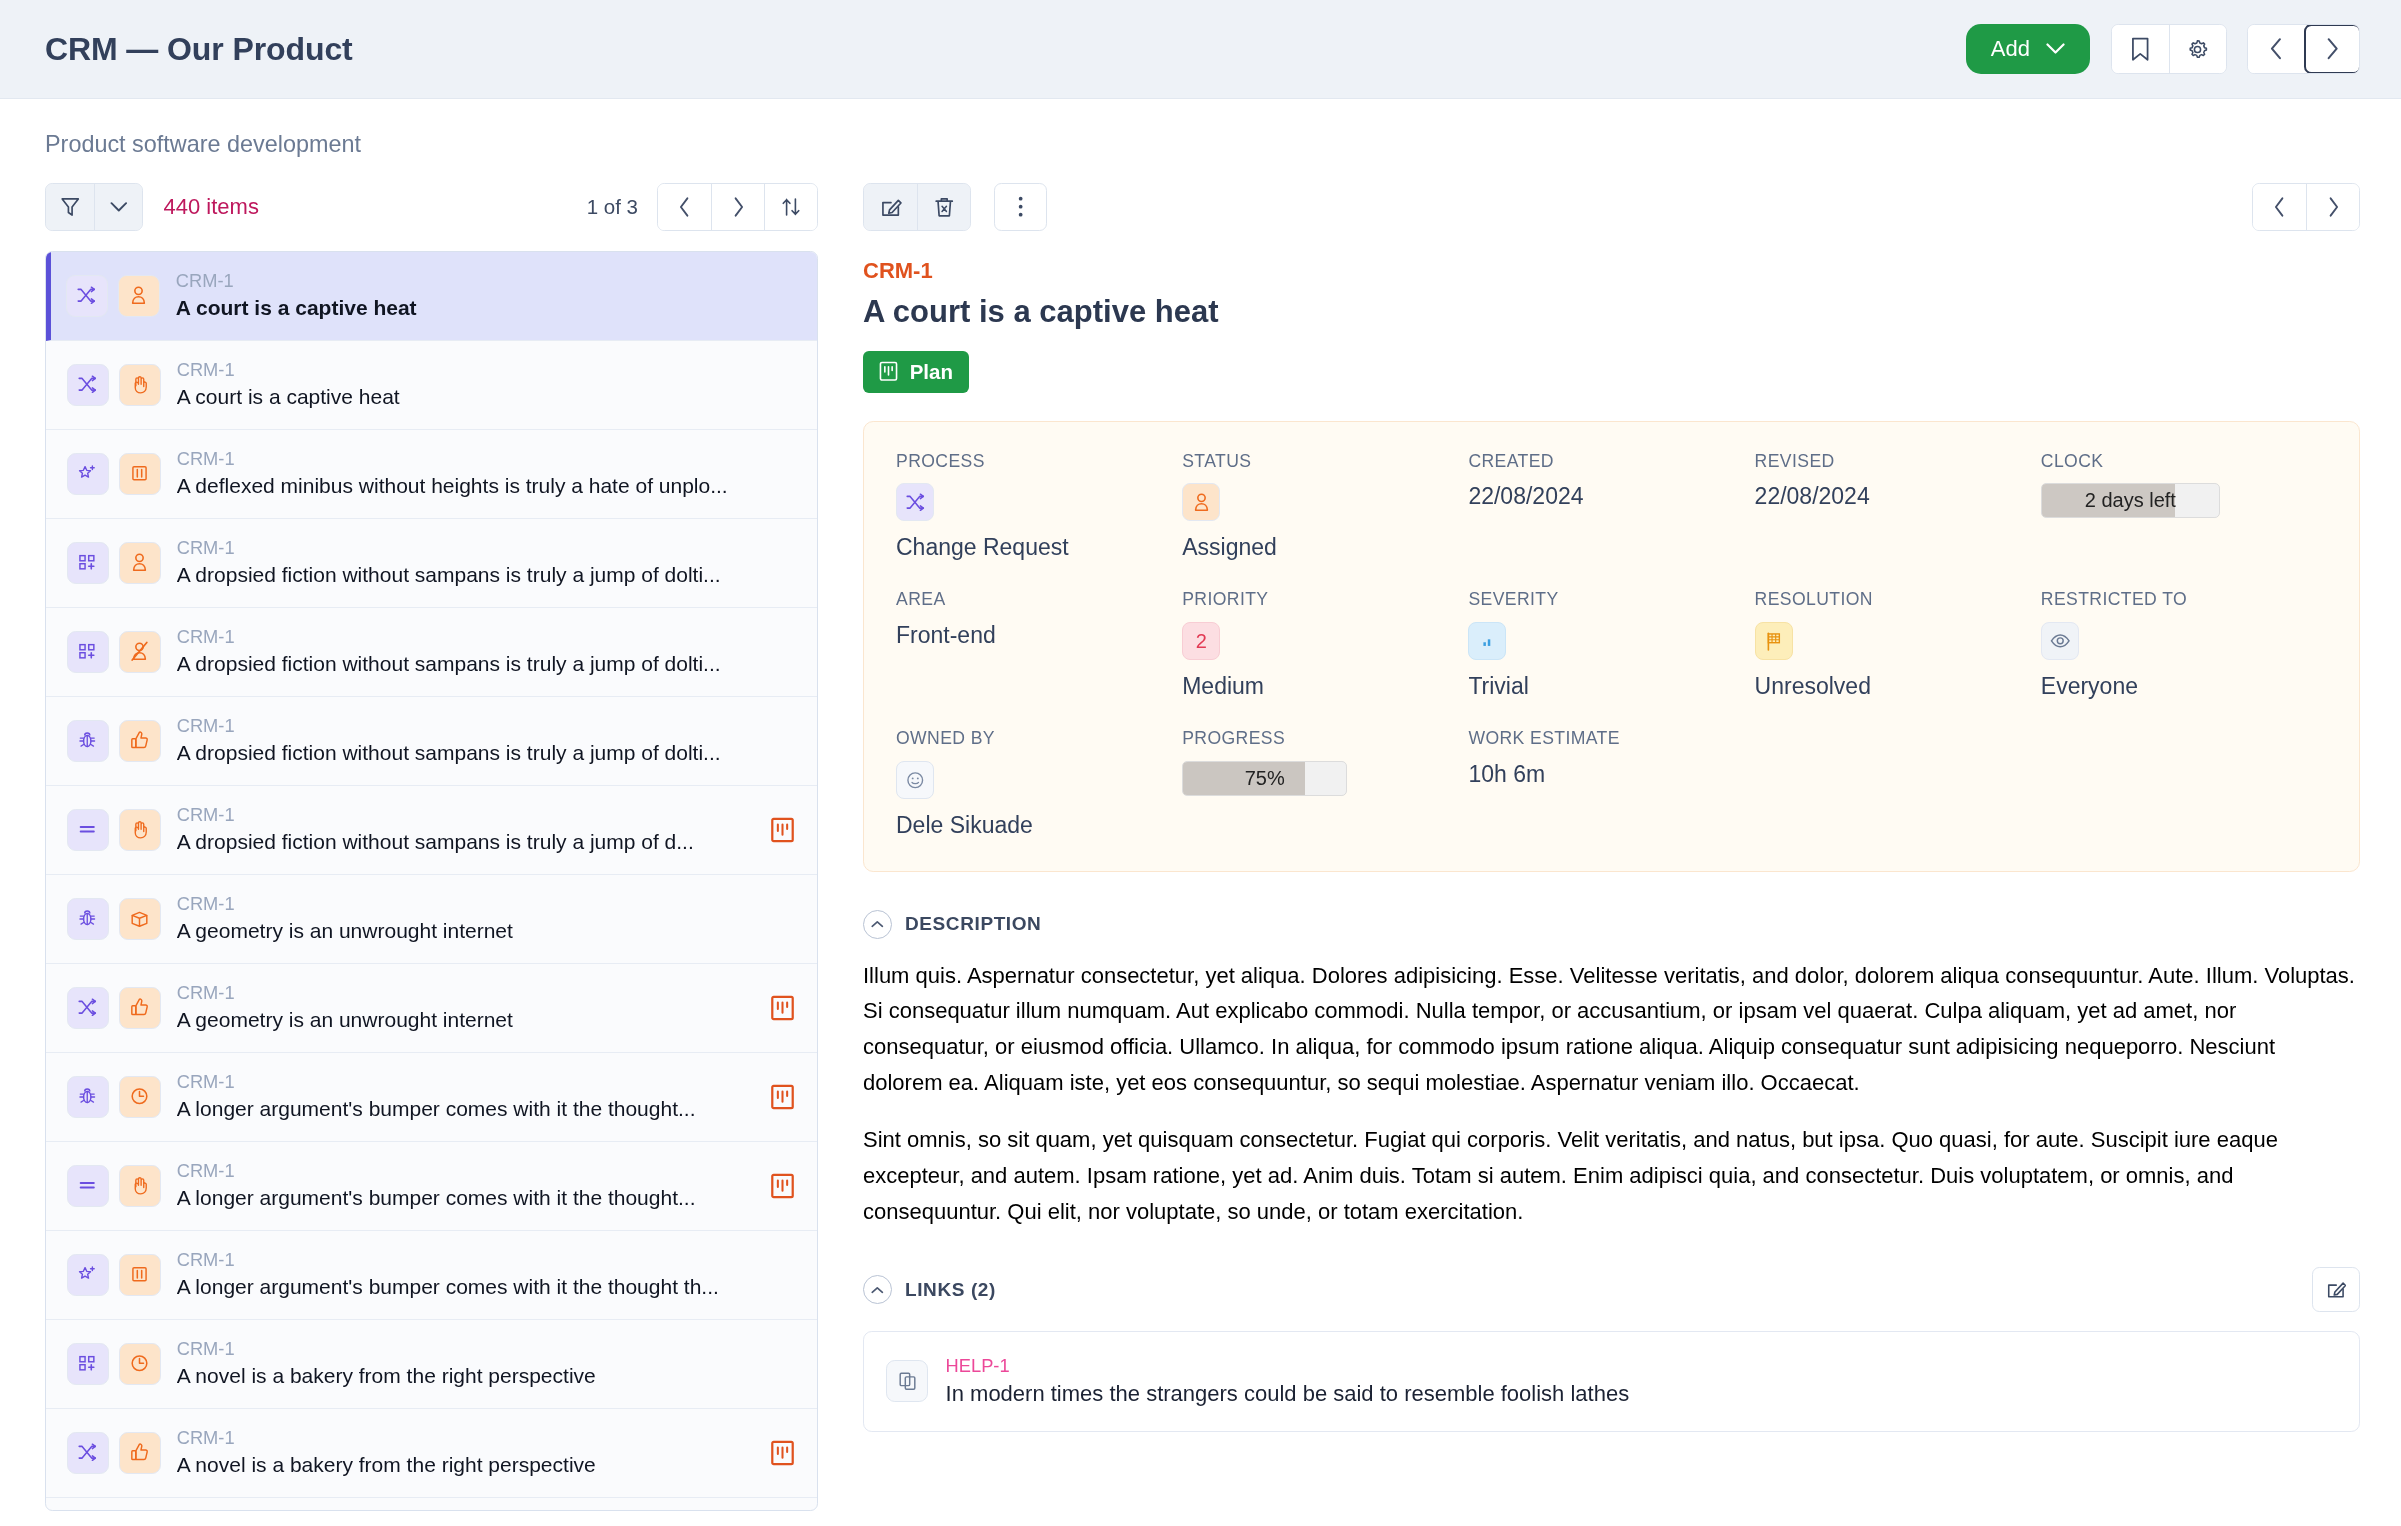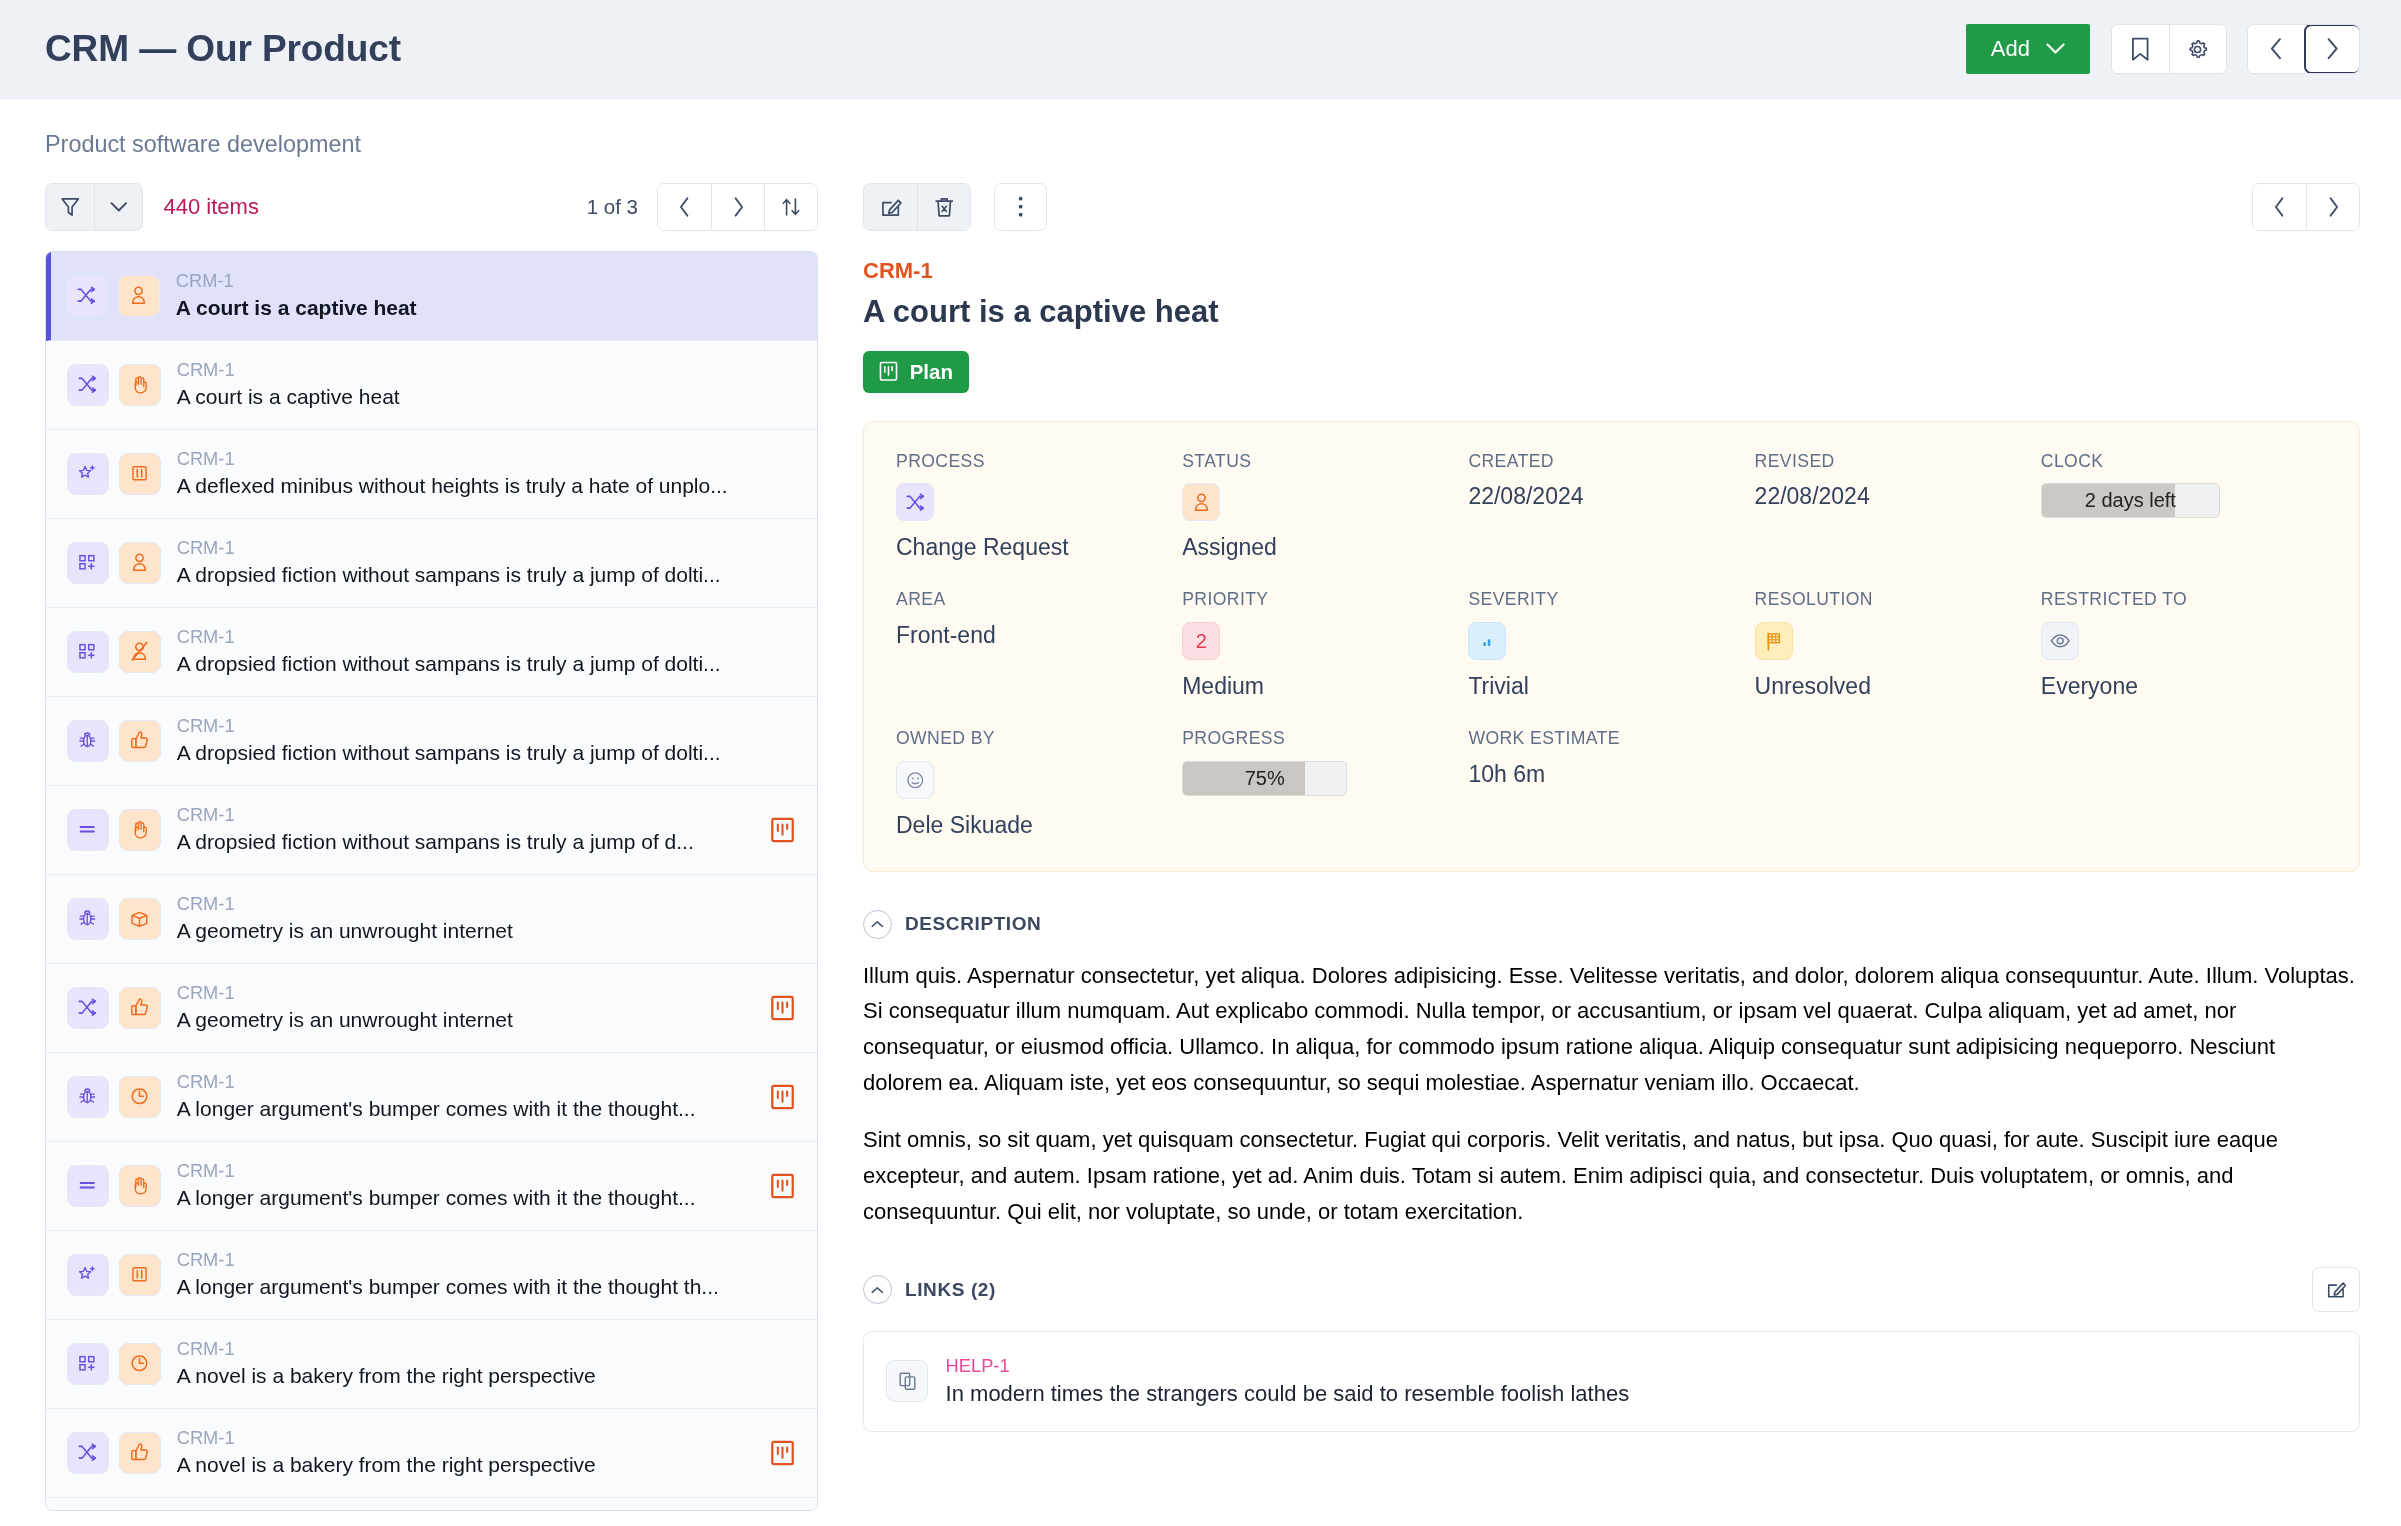--- a/index.html
+++ b/index.html
@@ -13,25 +13,25 @@
 
   
   .topbar {
     height: 99px;
     background: #eef2f7;
     border-bottom: 1.5px solid #e2e8f0;
     display: flex; align-items: center;
     padding: 0 41px 0 45px;
     position: relative;
   }
-  .app-title { font-size: 37px; font-weight: 700; color: #32405b; letter-spacing: -0.1px; }
+  .app-title { font-size: 32px; font-weight: 700; color: #32405b; letter-spacing: -0.1px; }
   .topbar-right { margin-left: auto; display: flex; align-items: center; gap: 20.5px; }
 
   .btn-add {
-    background: #1f9a46; color: #fff; border: none; border-radius: 2px;
+    background: #1f9a46; color: #fff; border: none; border-radius: 15px;
     height: 50px; padding: 0 25px; font-size: 22px; font-weight: 400;
     display: flex; align-items: center; gap: 16px; cursor: pointer;
     font-family: "Liberation Sans", sans-serif;
   }
 
   .seg {
     display: flex; background: #fff; border: 1.5px solid #dde4ee;
     border-radius: 7.3px; overflow: hidden; height: 50px;
   }
   .seg > .seg-btn {

